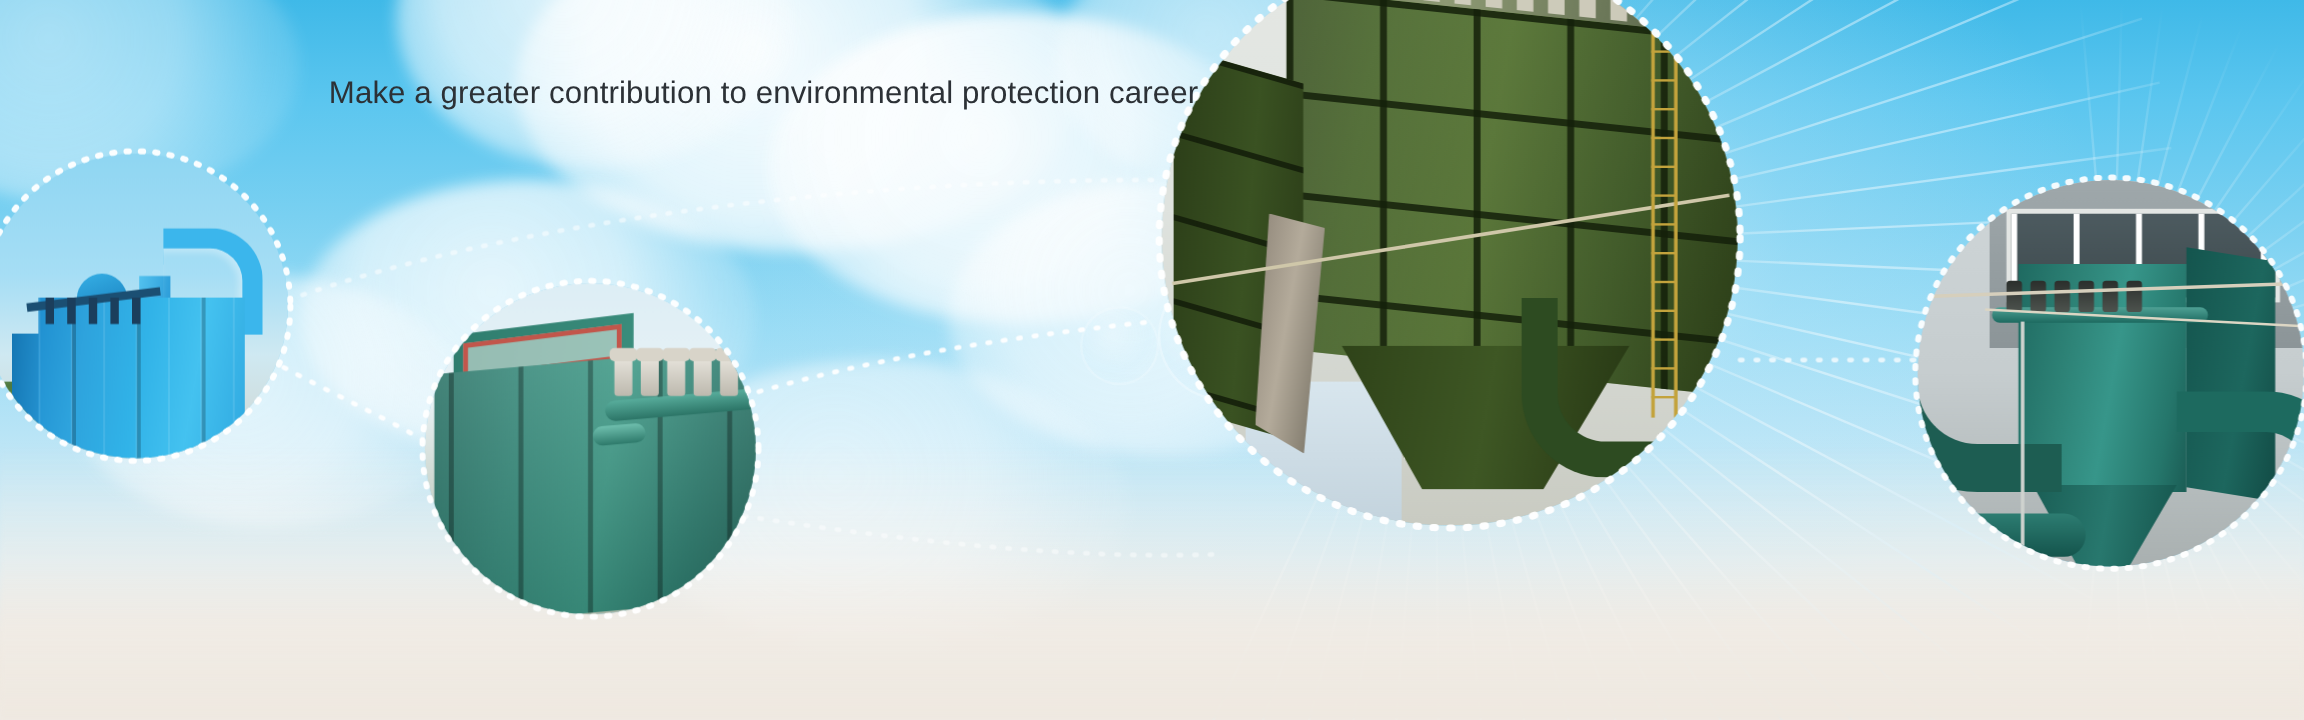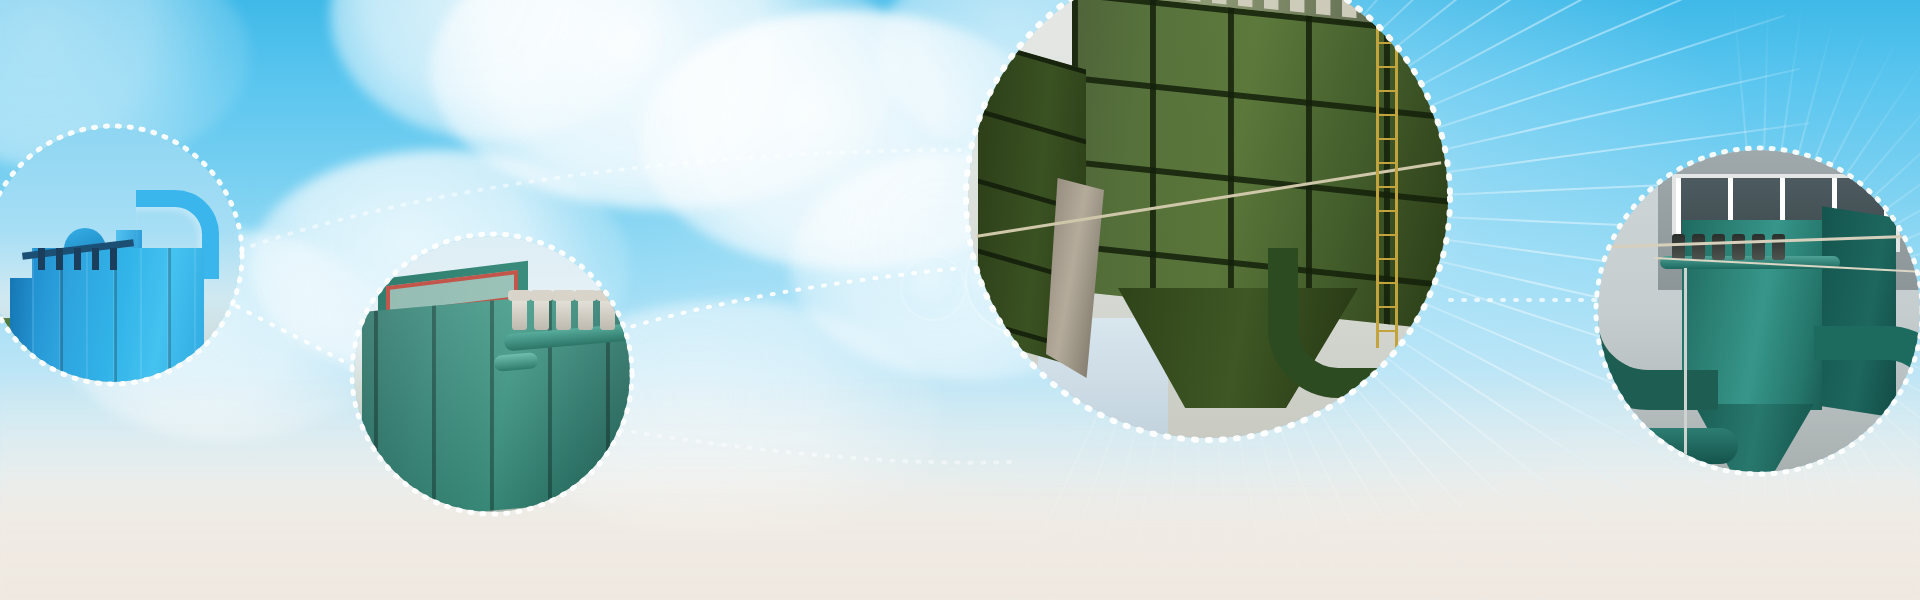--- a/index.html
+++ b/index.html
@@ -665,15 +665,16 @@
       <div class="r-cable"></div>
       <div class="r-cable2"></div>
       <div class="r-pole"></div>
     </div>
   </div>
   <svg class="dashed-ring" style="left:1588px; top:140px;" width="342" height="342">
     <circle cx="171" cy="171" r="163" fill="none" stroke="#ffffff" stroke-width="5" stroke-linecap="round" stroke-dasharray="2 10" opacity="0.92"></circle>
   </svg>
 
   <div class="text-block">
+    <div class="subline">Make a greater contribution to environmental protection career</div>
   </div>
 
 </div>
 
 </body></html>

